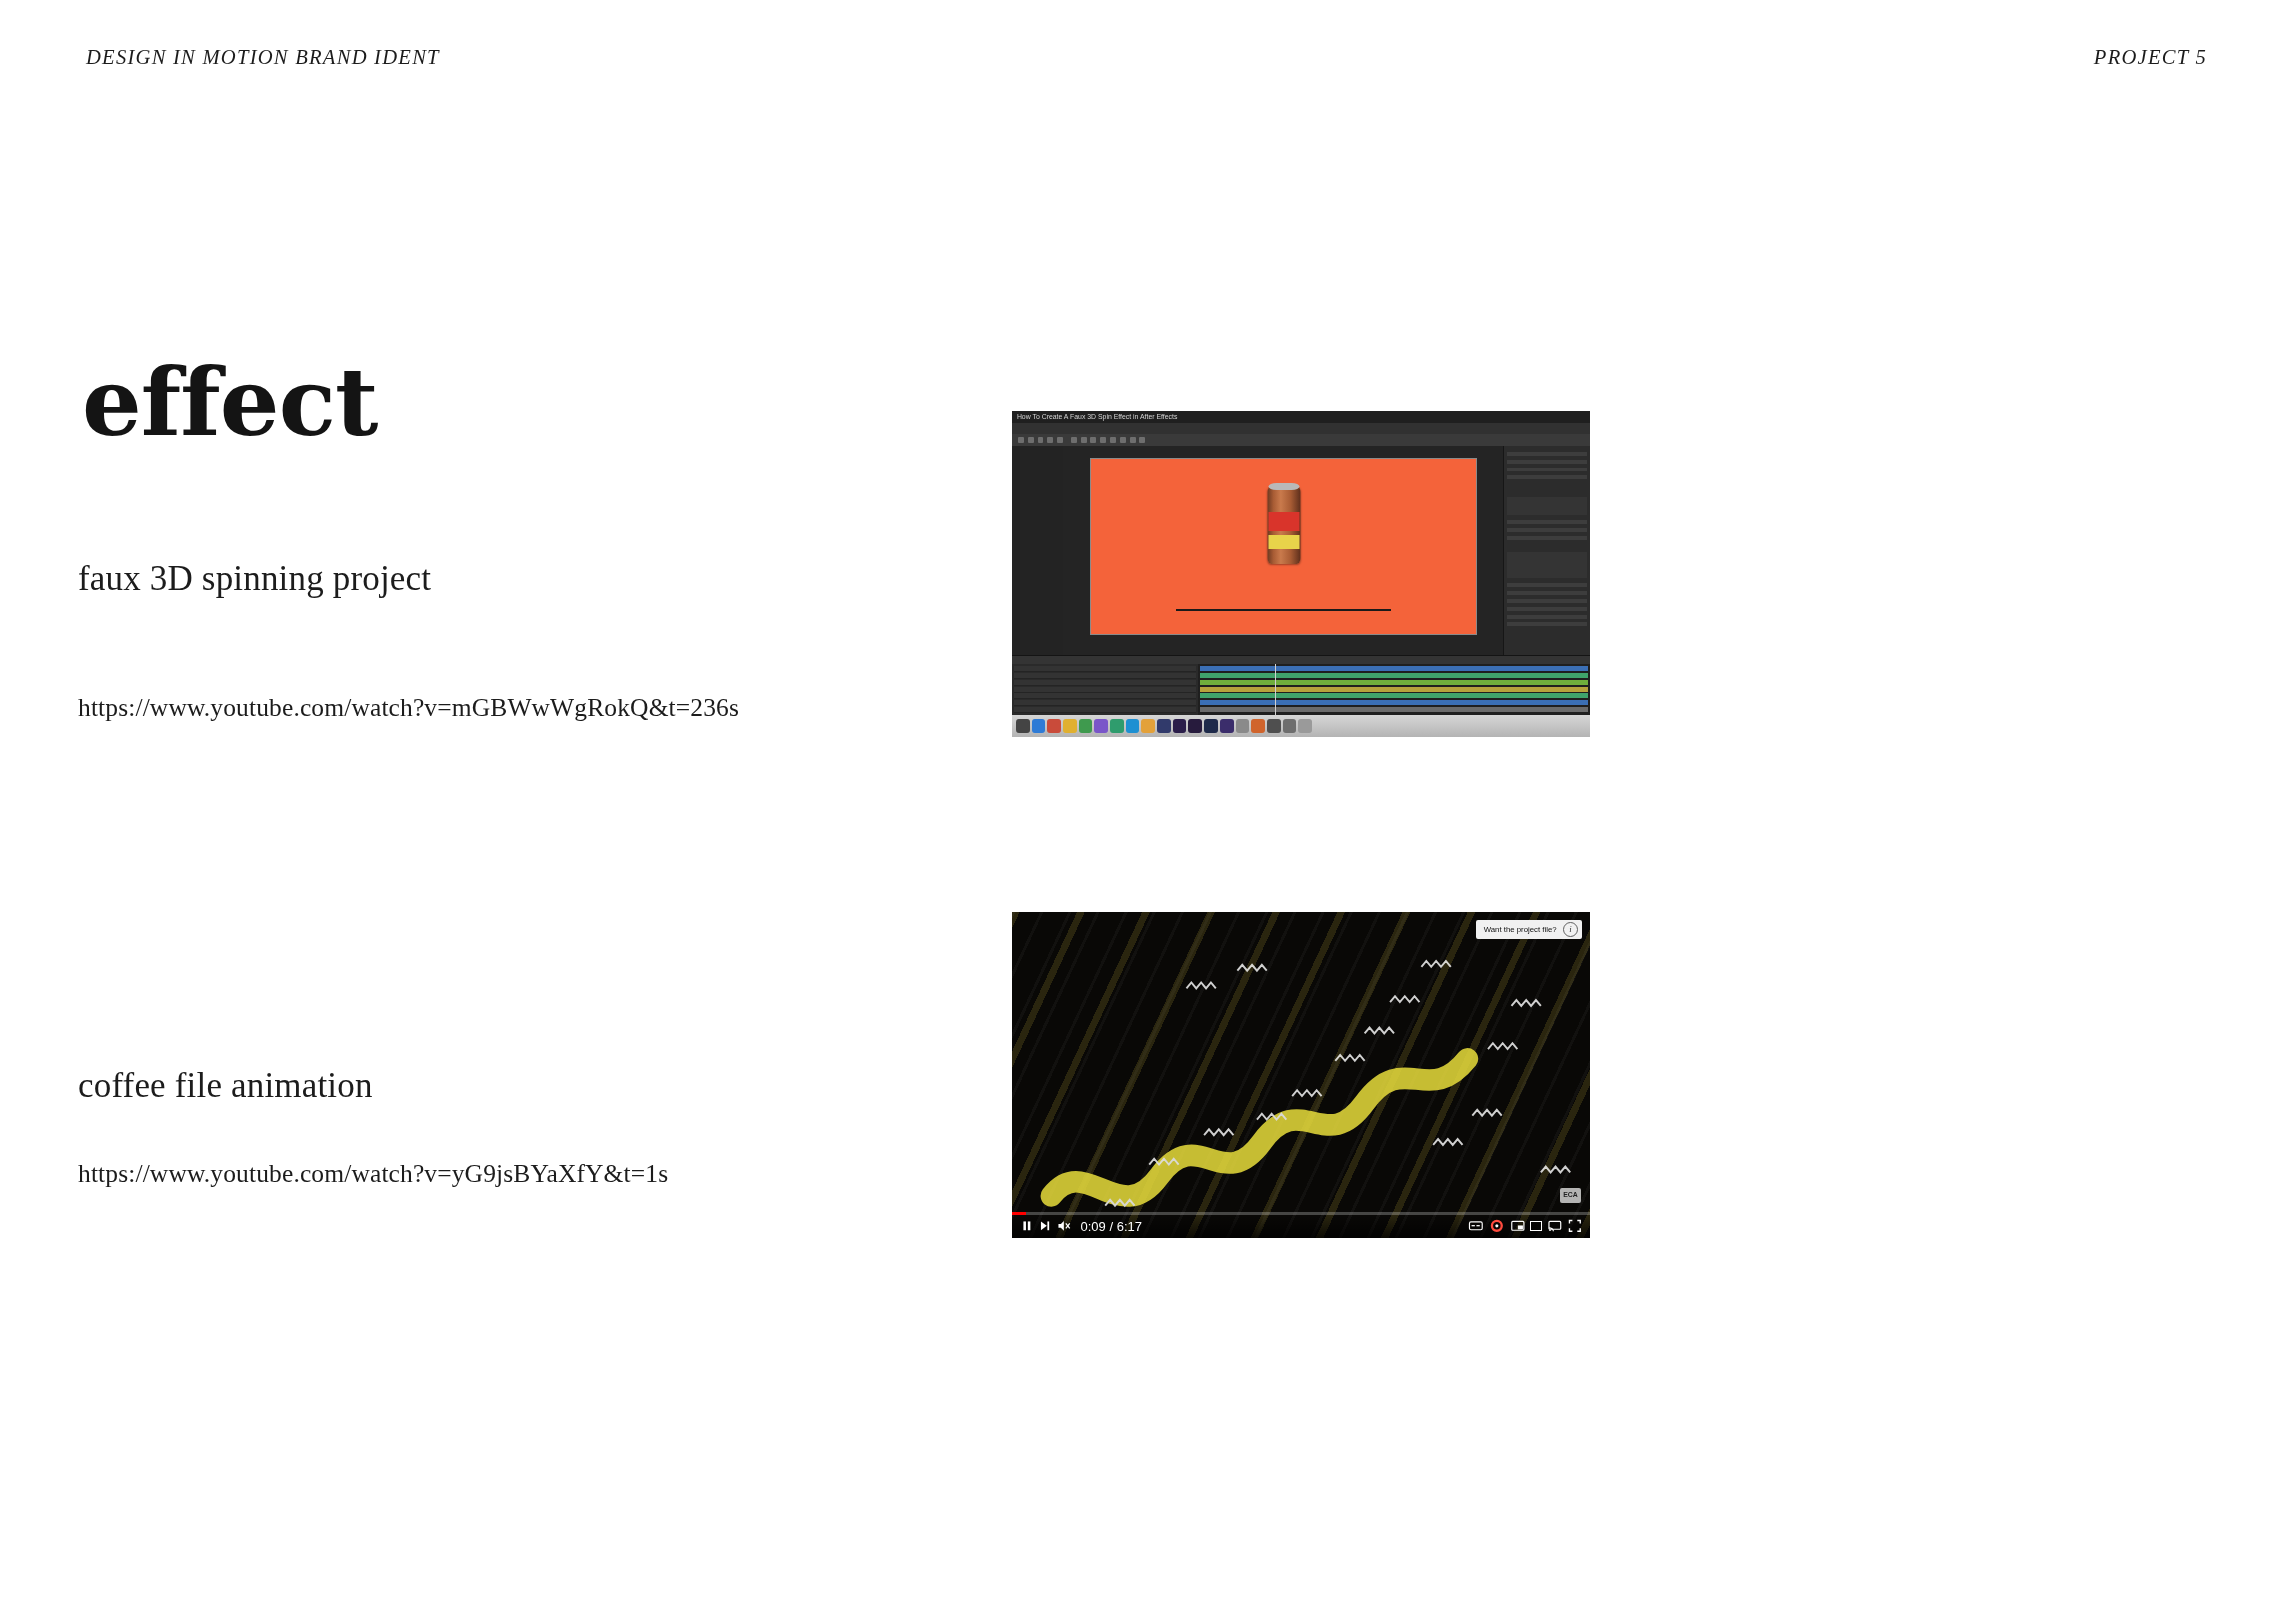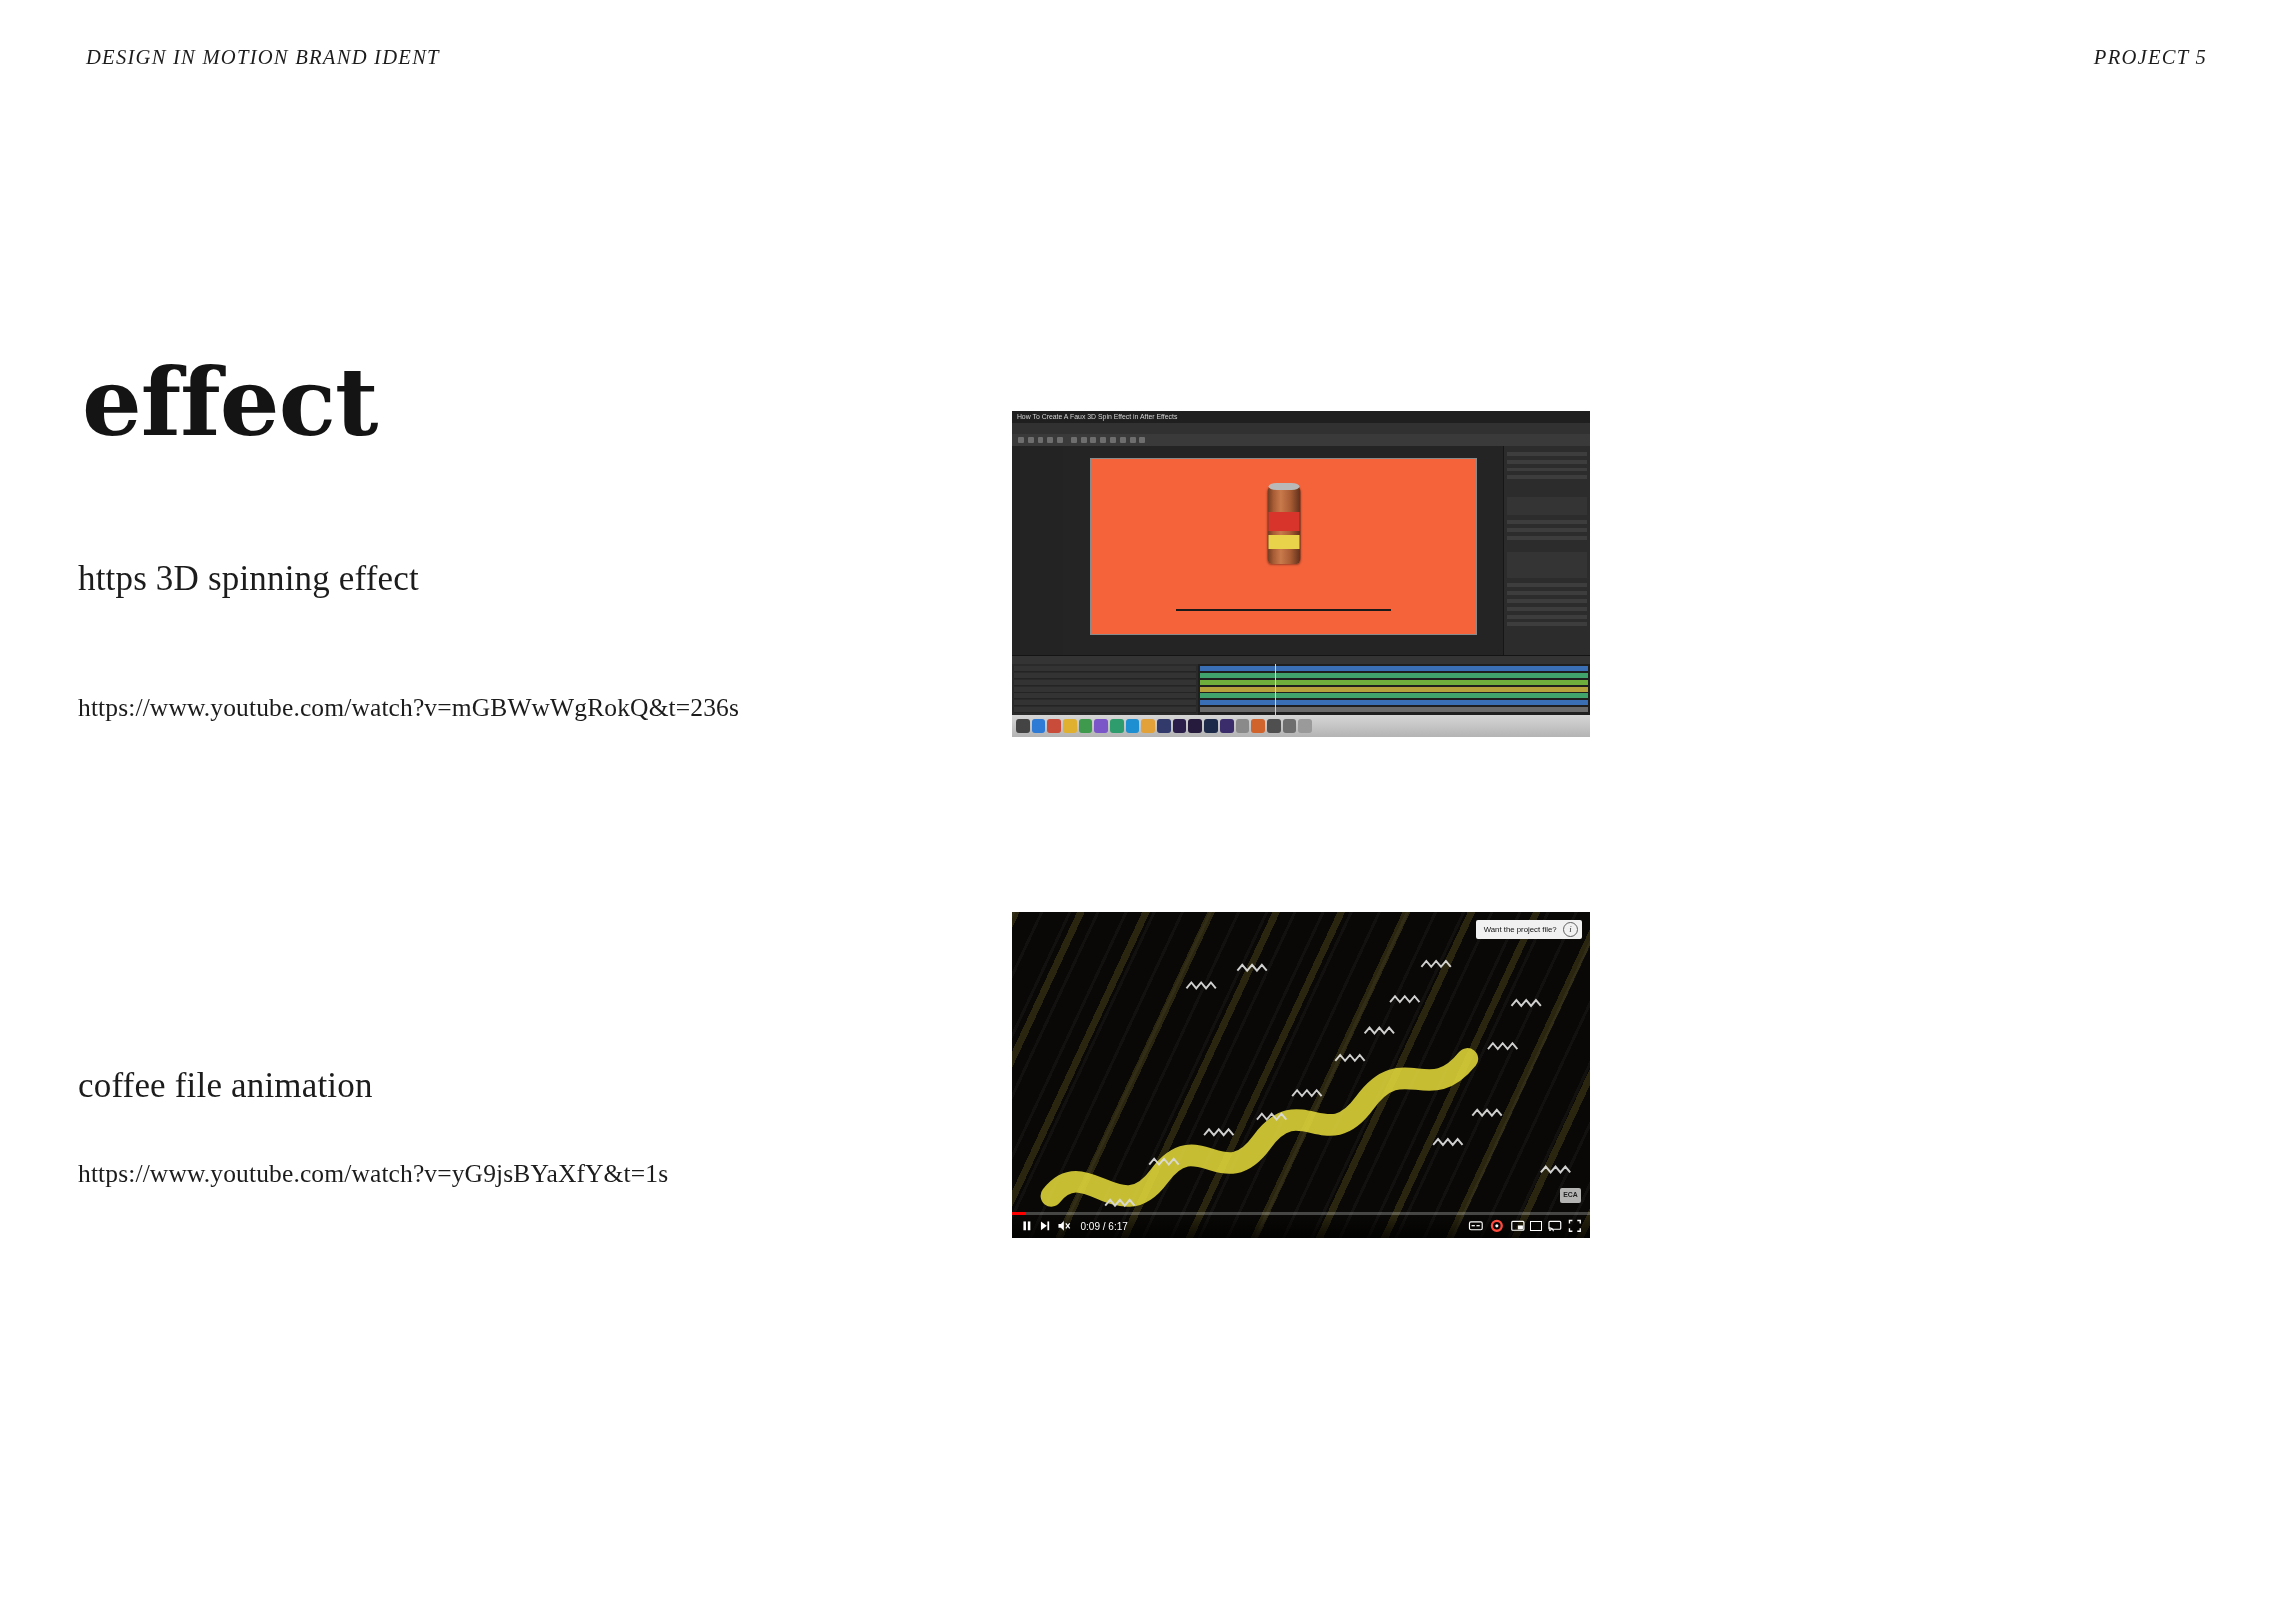--- a/index.html
+++ b/index.html
@@ -232,38 +232,38 @@
   .yt-controls {
     position: absolute; left: 0; right: 0; bottom: 0; height: 23.5px;
     display: flex; align-items: center;
     padding: 0 6.9px; box-sizing: border-box;
     background: linear-gradient(to top, rgba(0,0,0,.72), rgba(0,0,0,0));
     color: #fff;
   }
   .yt-ctrl { width: 15.7px; height: 15.7px; position: relative; flex: 0 0 auto; margin-right: 2.9px; }
   .yt-time {
     font-family: "Liberation Sans", sans-serif;
-    font-size: 10px; color: #fff; margin-left: 5.9px; white-space: nowrap;
+    font-size: 13px; color: #fff; margin-left: 5.9px; white-space: nowrap;
   }
   .yt-right { margin-left: auto; display: flex; align-items: center; gap: 4.9px; }
   .yt-sq {
     width: 11.8px; height: 9.8px; border: 1.4px solid #fff; box-sizing: border-box;
   }
 </style>
 </head>
 <body>
 
 <div class="header">
   <div class="header-left">DESIGN IN MOTION BRAND IDENT</div>
   <div class="header-right">PROJECT 5</div>
 </div>
 
 <div class="page-title">effect</div>
 
-<div class="study-label" id="study1-label">https 3D spinning effect</div>
+<div class="study-label" id="study1-label">faux 3D spinning project</div>
 <div class="study-url" id="study1-url">https://www.youtube.com/watch?v=mGBWwWgRokQ&amp;t=236s</div>
 
 <div class="study-label" id="study2-label">coffee file animation</div>
 <div class="study-url" id="study2-url">https://www.youtube.com/watch?v=yG9jsBYaXfY&amp;t=1s</div>
 
 <div class="thumb" id="thumb-ae">
 
   <div class="ae-titlebar">How To Create A Faux 3D Spin Effect in After Effects</div>
 
   <div class="ae-menubar"></div>

